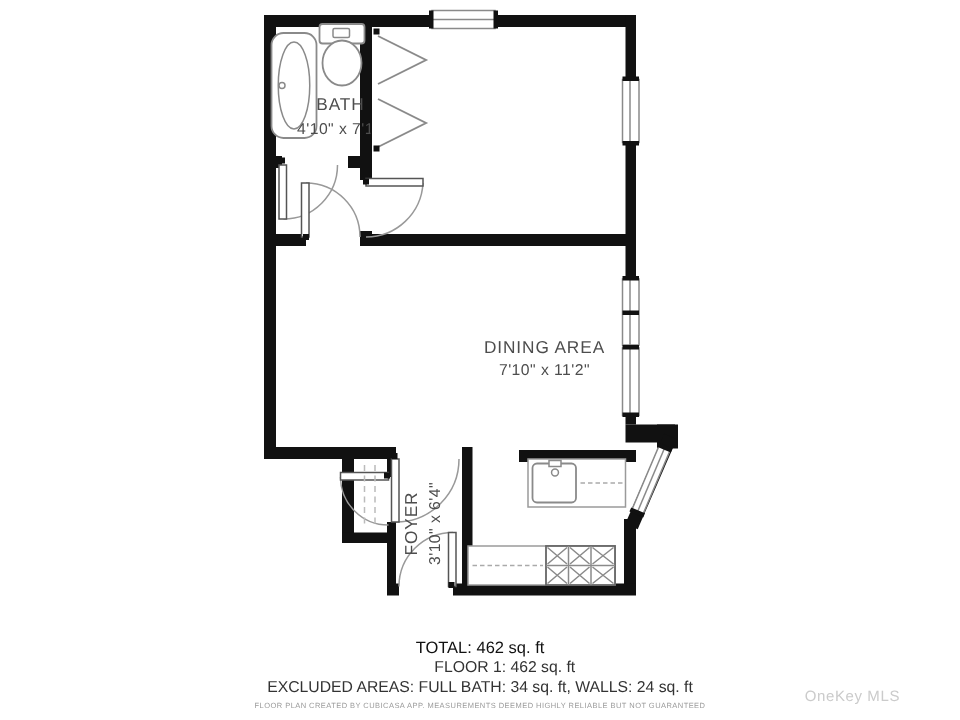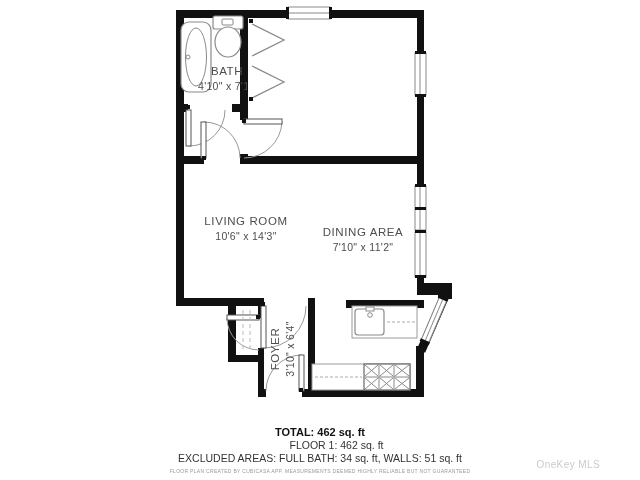--- a/index.html
+++ b/index.html
@@ -15,21 +15,21 @@
   .room-name{font-size:11.5px;letter-spacing:.6px;}
   .room-dims{font-size:10.5px;letter-spacing:.3px;}
   .clip-dims{
     position:absolute;overflow:hidden;white-space:nowrap;text-align:left;
     color:#4d4d4d;font-size:10.5px;letter-spacing:.3px;
   }
   .rotated{transform:translate(-50%,-50%) rotate(-90deg);}
   #summary{
     position:absolute;left:0;top:426px;width:640px;text-align:center;color:#222;
   }
-  #summary .total{font-size:11px;font-weight:bold;color:#111;}
+  #summary .total{font-size:11px;font-weight:normal;color:#111;}
   #summary .floor{font-size:10.5px;margin-top:1px;color:#333;margin-left:33px;}
   #summary .excluded{font-size:10.5px;margin-top:1px;color:#333;}
   #summary .disclaimer{font-size:5px;margin-top:4px;color:#9a9a9a;letter-spacing:.3px;}
   #watermark{
     position:absolute;right:3px;top:459px;font-size:10px;color:#cbcbcb;letter-spacing:.4px;
   }
 </style>
 </head>
 <body>
 
@@ -168,38 +168,34 @@
       <line x1="250" y1="310" x2="250" y2="352" stroke="#bbb" stroke-width="1" stroke-dasharray="4,3"></line>
     </g>
   </svg>
 
   <div class="room-label" style="left:227px;top:71px;">
     <div class="room-name">BATH</div>
   </div>
   <div class="clip-dims" style="left:198px;top:80px;width:49px;">4'10" x 7'1"</div>
 
 
-  <div class="room-label" style="left:246px;top:229px;">
-    <div class="room-name">LIVING ROOM</div>
-    <div class="room-dims">10'6" x 14'3"</div>
-  </div>
 
   <div class="room-label" style="left:363px;top:240px;text-align:center;">
     <div class="room-name">DINING AREA</div>
     <div class="room-dims">7'10" x 11'2"</div>
   </div>
 
 
   <div class="room-label rotated" style="left:283px;top:349px;">
     <div class="room-name">FOYER</div>
     <div class="room-dims">3'10" x 6'4"</div>
   </div>
 
   <div id="summary">
     <div class="total">TOTAL: 462 sq. ft</div>
     <div class="floor">FLOOR 1: 462 sq. ft</div>
-    <div class="excluded">EXCLUDED AREAS: FULL BATH: 34 sq. ft, WALLS: 51 sq. ft</div>
+    <div class="excluded">EXCLUDED AREAS: FULL BATH: 34 sq. ft, WALLS: 24 sq. ft</div>
     <div class="disclaimer">FLOOR PLAN CREATED BY CUBICASA APP. MEASUREMENTS DEEMED HIGHLY RELIABLE BUT NOT GUARANTEED</div>
   </div>
 
   <div id="watermark">OneKey MLS</div>
 
 </div>
 
 </body></html>

